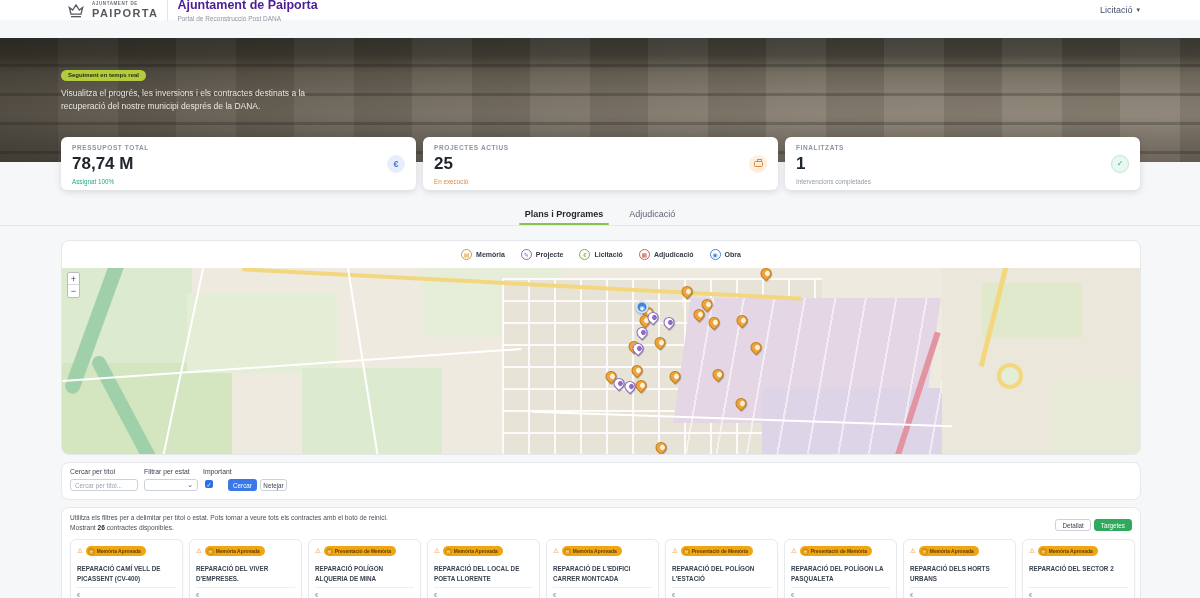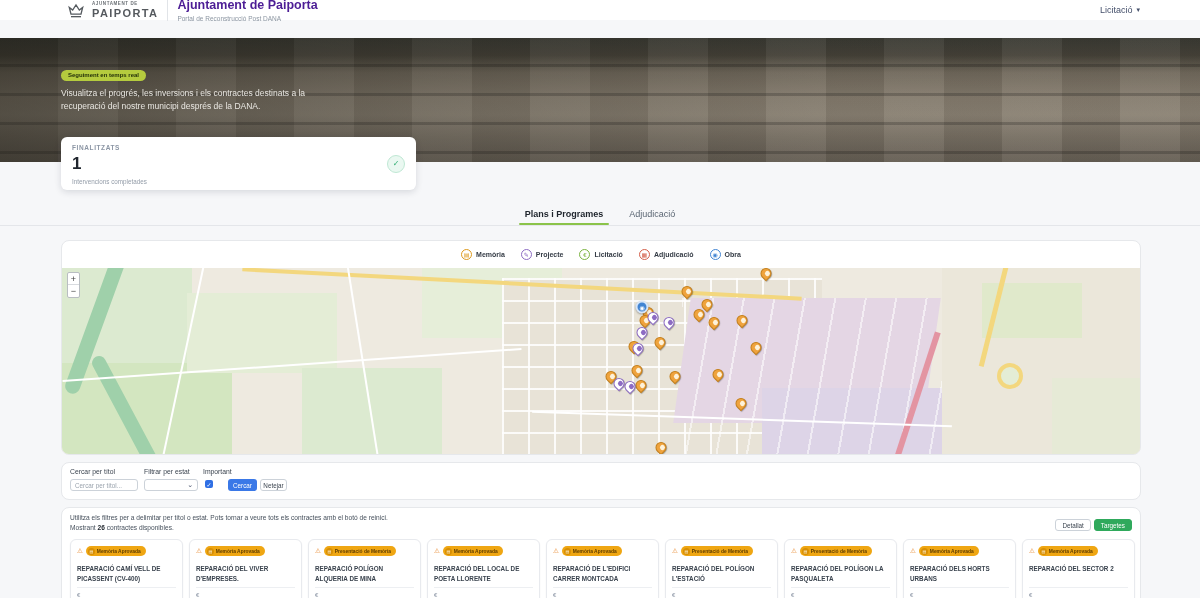--- a/index.html
+++ b/index.html
@@ -128,20 +128,34 @@
 </div>
 
 <div class="hero">
   <div class="hero-inner">
     <span class="hero-badge">Seguiment en temps real</span>
     <div class="hero-sub">Visualitza el progrés, les inversions i els contractes destinats a la recuperació del nostre municipi després de la DANA.</div>
   </div>
 </div>
 
 <div class="stats">
+  <div class="stat-card">
+    <div class="stat-label">PRESSUPOST TOTAL</div>
+    <div class="stat-value">78,74 M</div>
+    <div class="stat-footer sf-green">Assignat 100%</div>
+    <div class="stat-icon ic-euro">€</div>
+  </div>
+  <div class="stat-card">
+    <div class="stat-label">PROJECTES ACTIUS</div>
+    <div class="stat-value">25</div>
+    <div class="stat-footer sf-orange">En execució</div>
+    <div class="stat-icon ic-brief">
+        <span class="brief-shape"></span>
+      </div>
+  </div>
   <div class="stat-card">
     <div class="stat-label">FINALITZATS</div>
     <div class="stat-value">1</div>
     <div class="stat-footer sf-gray">Intervencions completades</div>
     <div class="stat-icon ic-check">✓</div>
   </div>
 </div>
 
 <div class="tabbar">
   <div class="tab active">Plans i Programes</div>

